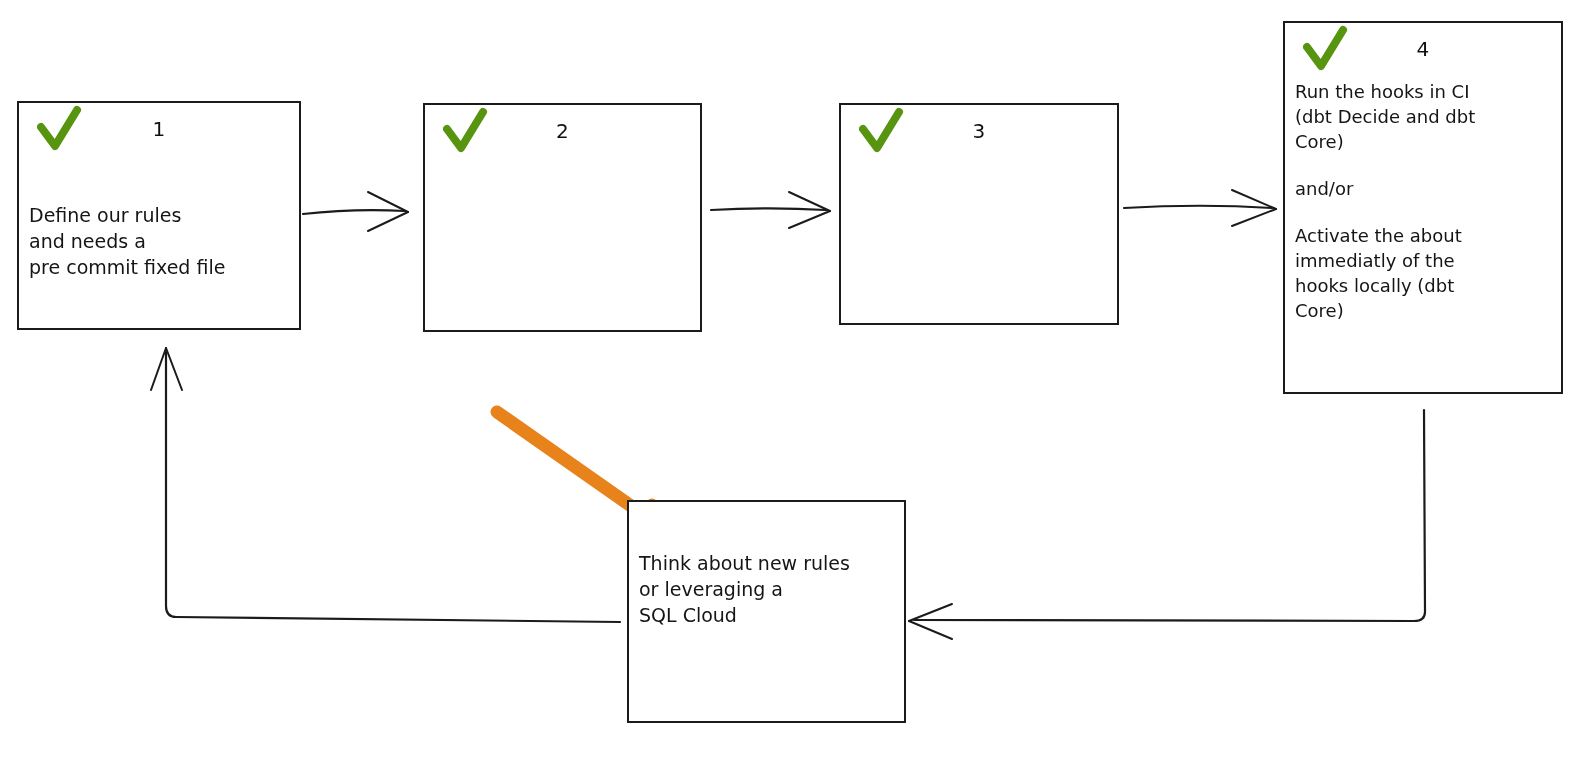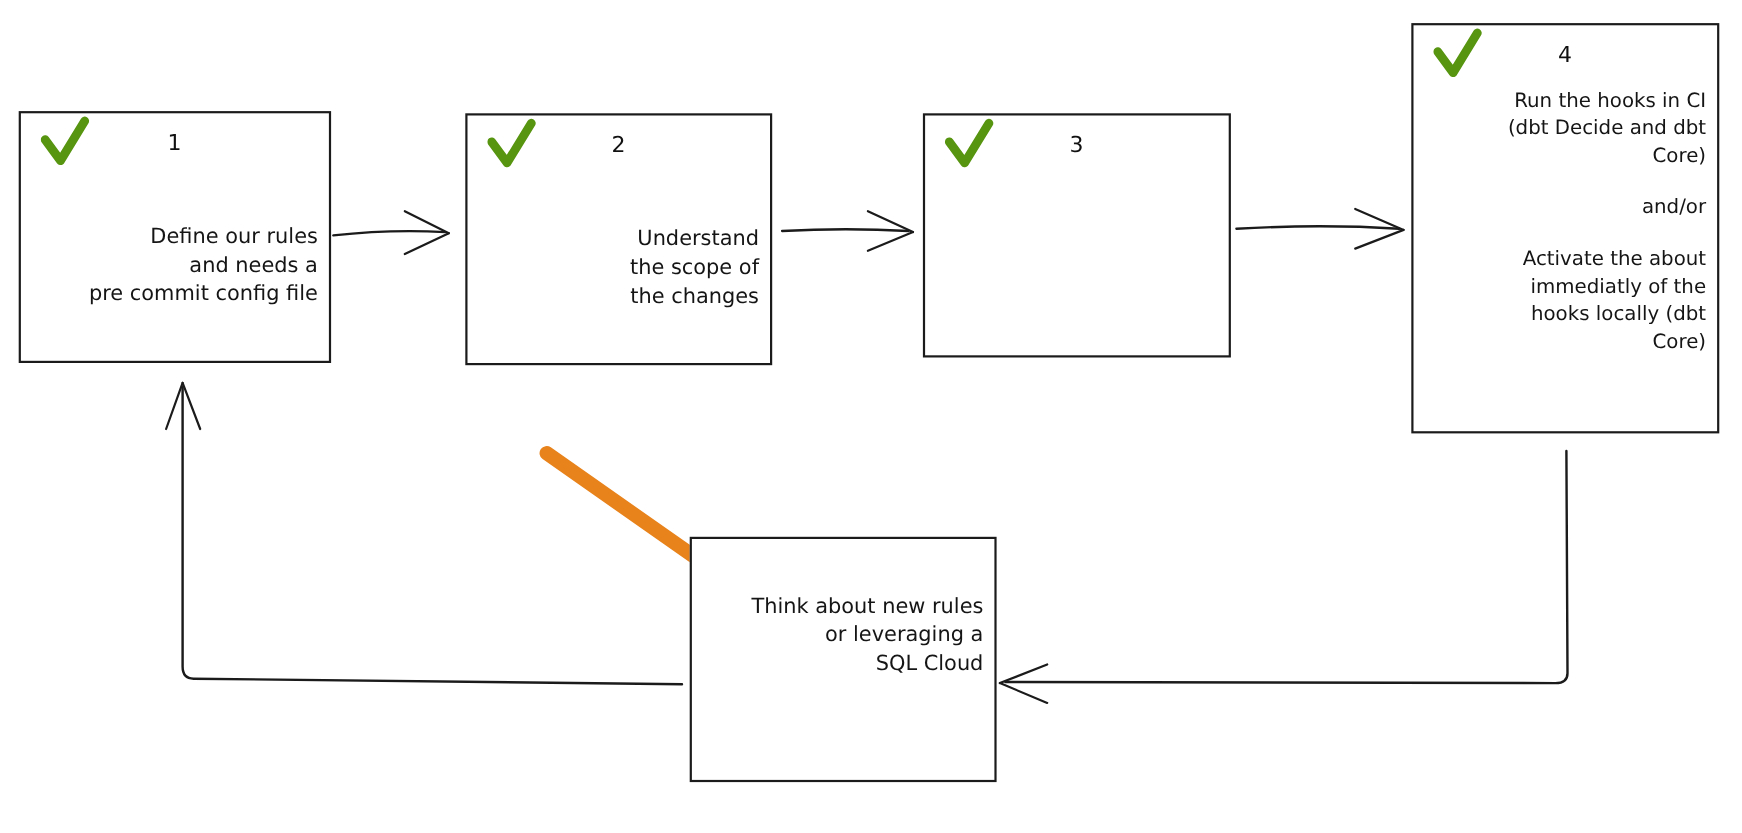--- a/index.html
+++ b/index.html
@@ -57,42 +57,42 @@
     font-family: "DejaVu Sans", sans-serif;
     font-size: 20px;
     color: #111111;
     letter-spacing: 0.5px;
   }
   .node-body {
     flex: 1 1 auto;
     width: 100%;
     display: flex;
     flex-direction: column;
-    align-items: flex-end;
+    align-items: flex-start;
     justify-content: center;
     padding: 0 10px 6px 10px;
     box-sizing: border-box;
   }
   .node-line {
     font-family: "DejaVu Sans", sans-serif;
     font-size: 19px;
     line-height: 26px;
     color: #151515;
     text-align: center;
     white-space: nowrap;
   }
   .node-gap {
     height: 22px;
   }
   
   #node-1 { left: 17px;   top: 101px; width: 284px; height: 229px; }
   #node-2 { left: 423px;  top: 103px; width: 279px; height: 229px; }
   #node-3 { left: 839px;  top: 103px; width: 280px; height: 222px; }
   #node-4 { left: 1283px; top: 21px;  width: 280px; height: 373px; }
-  #node-5 { left: 627px;  top: 488px; width: 279px; height: 223px; }
+  #node-5 { left: 627px;  top: 500px; width: 279px; height: 223px; }
 
   #node-4 .node-body { justify-content: flex-start; padding-top: 0; }
   #node-4 .node-line { font-size: 18px; line-height: 25px; }
   #node-5 .node-body { justify-content: flex-start; padding-top: 48px; }
 </style>
 </head>
 <body>
 
 <div id="canvas">
 
@@ -144,35 +144,30 @@
   <div class="node" id="node-1">
     <div class="node-header">
       <svg class="check-icon" viewBox="0 0 46 48">
         <path d="M4 22 L18 41 L40 5" fill="none" stroke="#57940f" stroke-width="8" stroke-linecap="round" stroke-linejoin="round"></path>
       </svg>
       <div class="step-number">1</div>
     </div>
     <div class="node-body">
       <div class="node-line">Define our rules</div>
       <div class="node-line">and needs a</div>
-      <div class="node-line">pre commit config file</div>
+      <div class="node-line">pre commit fixed file</div>
     </div>
   </div>
 
   <div class="node" id="node-2">
     <div class="node-header">
       <svg class="check-icon" viewBox="0 0 46 48">
         <path d="M4 22 L18 41 L40 5" fill="none" stroke="#57940f" stroke-width="8" stroke-linecap="round" stroke-linejoin="round"></path>
       </svg>
       <div class="step-number">2</div>
-    </div>
-    <div class="node-body">
-      <div class="node-line">Understand</div>
-      <div class="node-line">the scope of</div>
-      <div class="node-line">the changes</div>
     </div>
   </div>
 
   <div class="node" id="node-3">
     <div class="node-header">
       <svg class="check-icon" viewBox="0 0 46 48">
         <path d="M4 22 L18 41 L40 5" fill="none" stroke="#57940f" stroke-width="8" stroke-linecap="round" stroke-linejoin="round"></path>
       </svg>
       <div class="step-number">3</div>
     </div>

